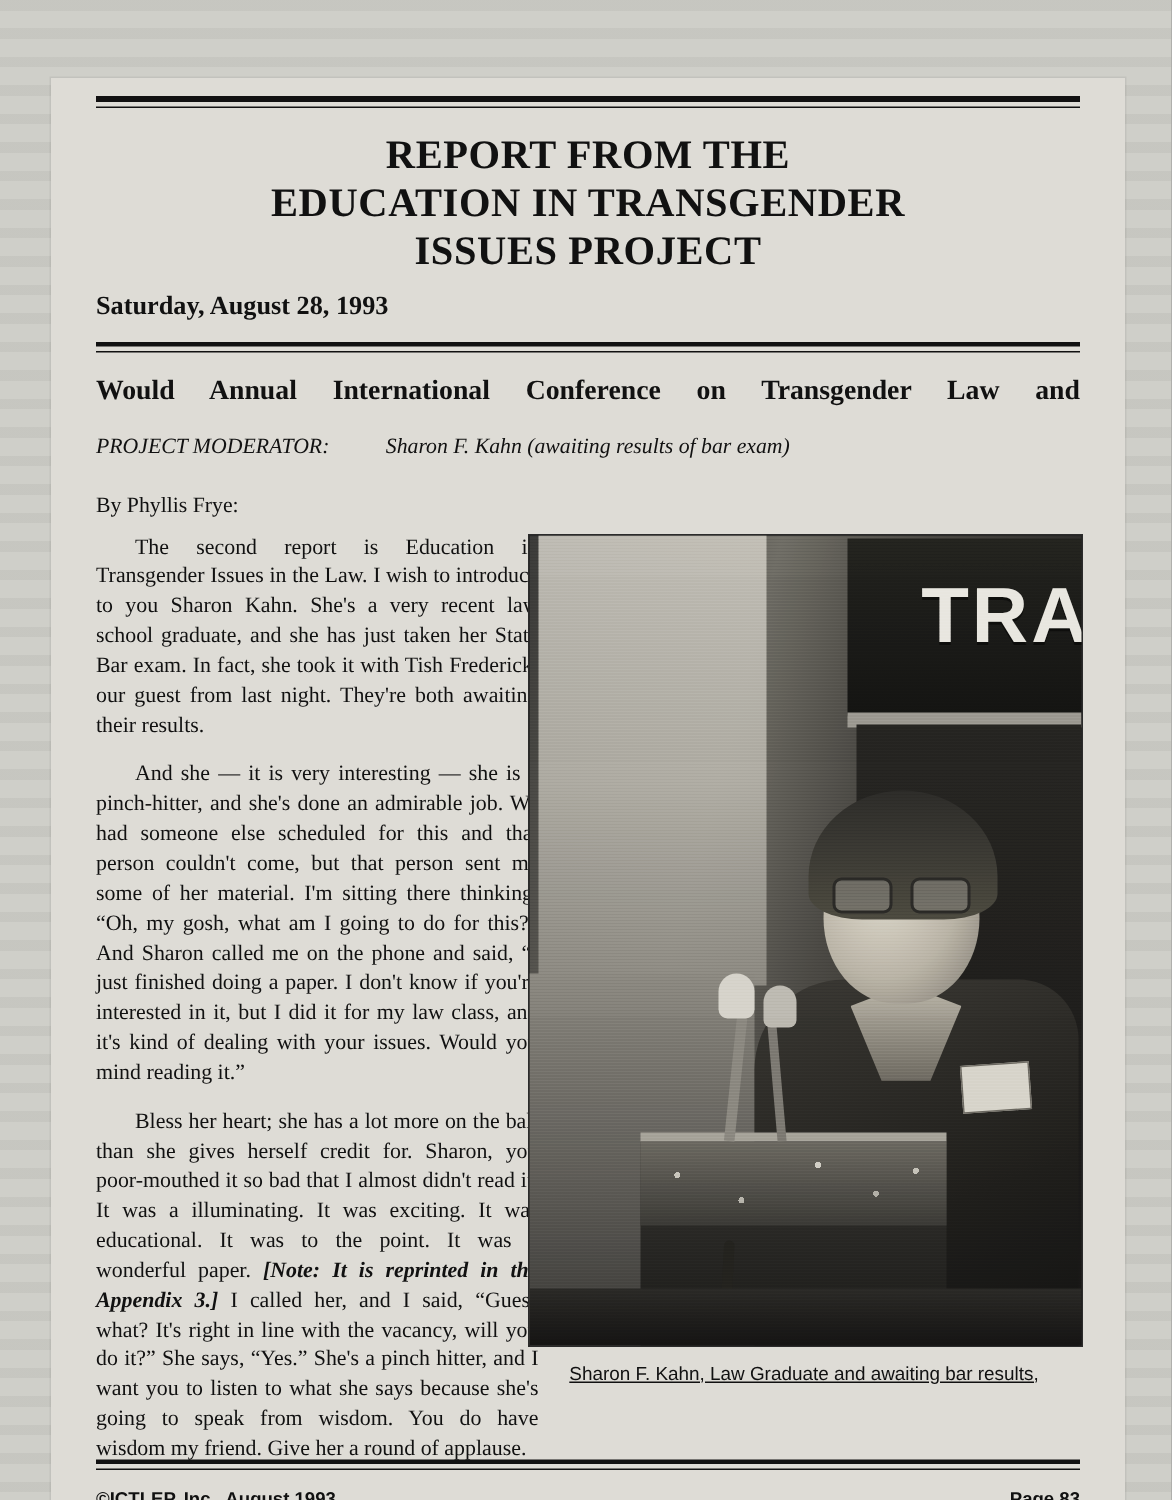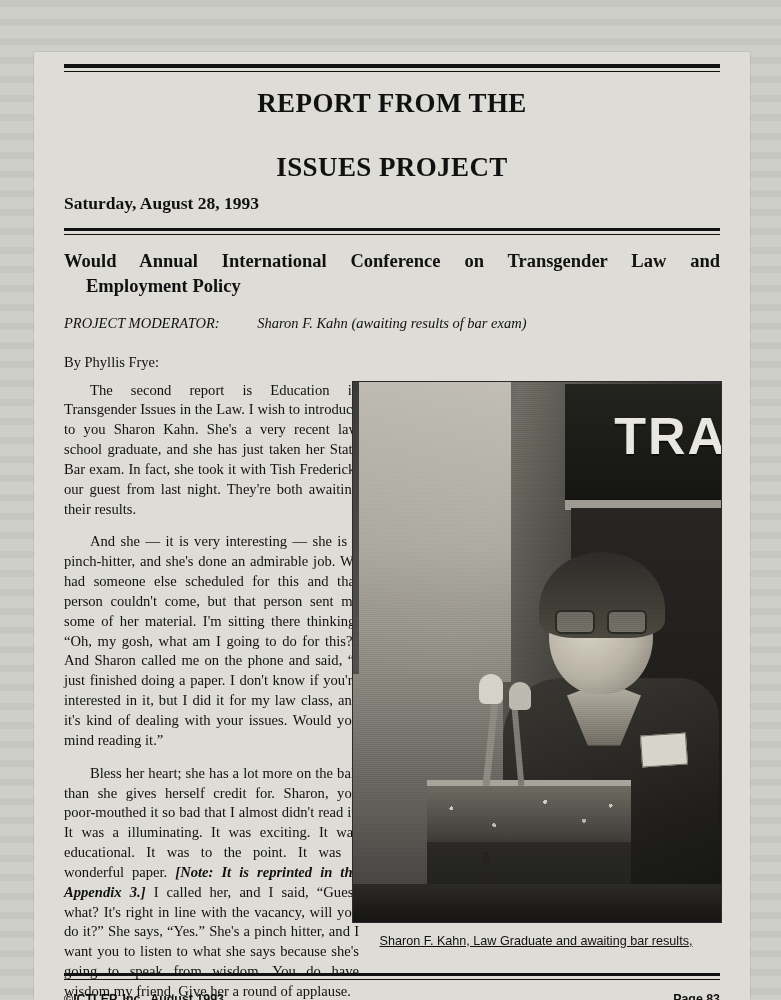--- a/index.html
+++ b/index.html
@@ -271,31 +271,30 @@
 <div class="page">
   <div class="bleed"></div>
 
   <div class="sheet">
     <div class="sheet-inner">
 
       <div class="rule-top"></div>
 
       <h1 class="doc-title">
         <span>REPORT FROM THE</span><br>
-        <br>
+        <span>EDUCATION IN TRANSGENDER</span><br>
         <span>ISSUES PROJECT</span>
       </h1>
 
       <div class="doc-date">Saturday, August 28, 1993</div>
 
       <div class="rule-mid"></div>
 
       <h2 class="section-title">
         <span>Would Annual International Conference on Transgender Law and</span>
-        <span class="l2">Employment Policy</span>
       </h2>
 
       <div class="moderator">
         <span>PROJECT MODERATOR:</span>
         <span class="name">Sharon F. Kahn (awaiting results of bar exam)</span>
       </div>
 
       <div class="byline">By Phyllis Frye:</div>
 
       <div class="body-wrap">

